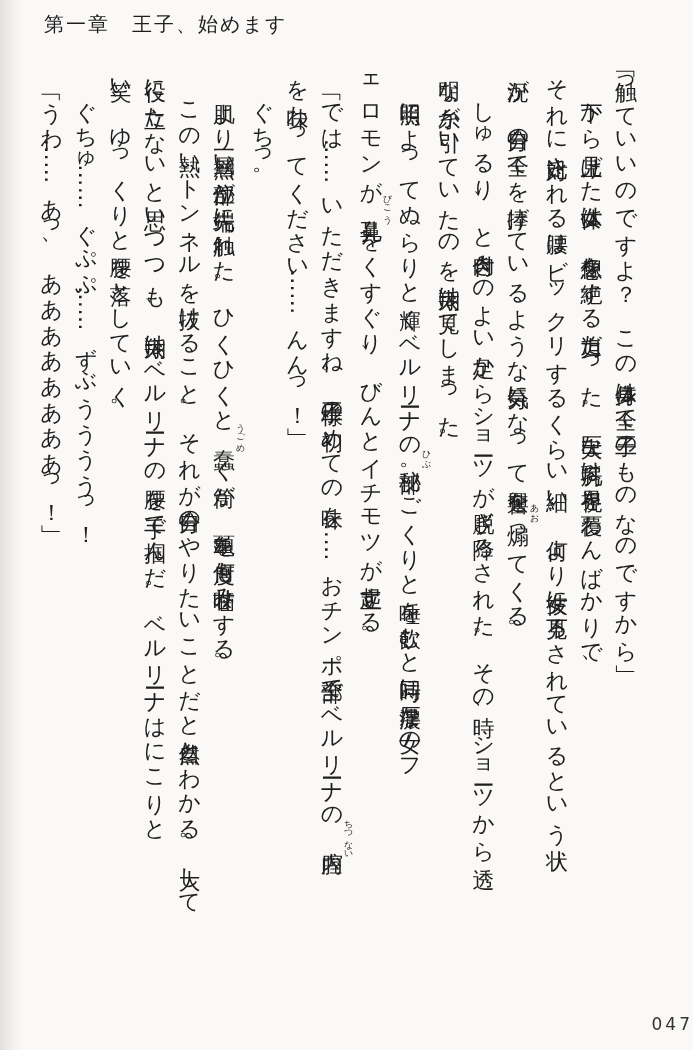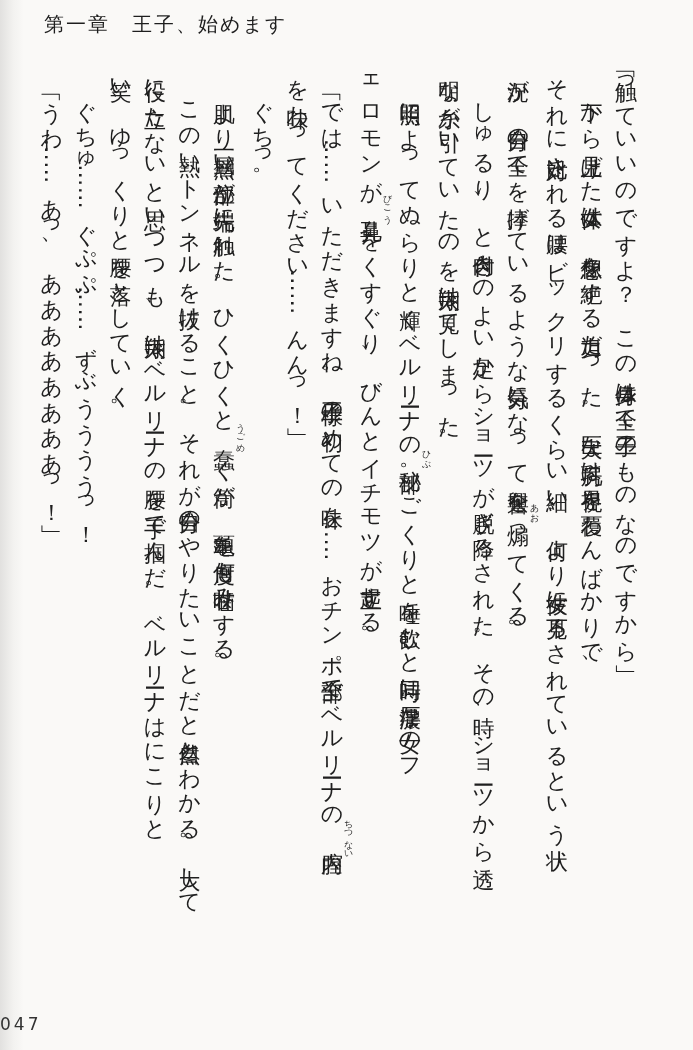--- a/index.html
+++ b/index.html
@@ -62,21 +62,21 @@
   rt {
     font-size: 9px;
     letter-spacing: 0;
     color: #2a2a2a;
   }
   .page-number {
     position: absolute;
     bottom: 16px;
     left: 0;
     width: 100%;
-    text-align: left;
+    text-align: right;
     font-size: 17px;
     letter-spacing: 3px;
     color: #333333;
   }
 </style>
 </head>
 <body>
 
 <div class="page">
   <div class="edge-shadow"></div>

